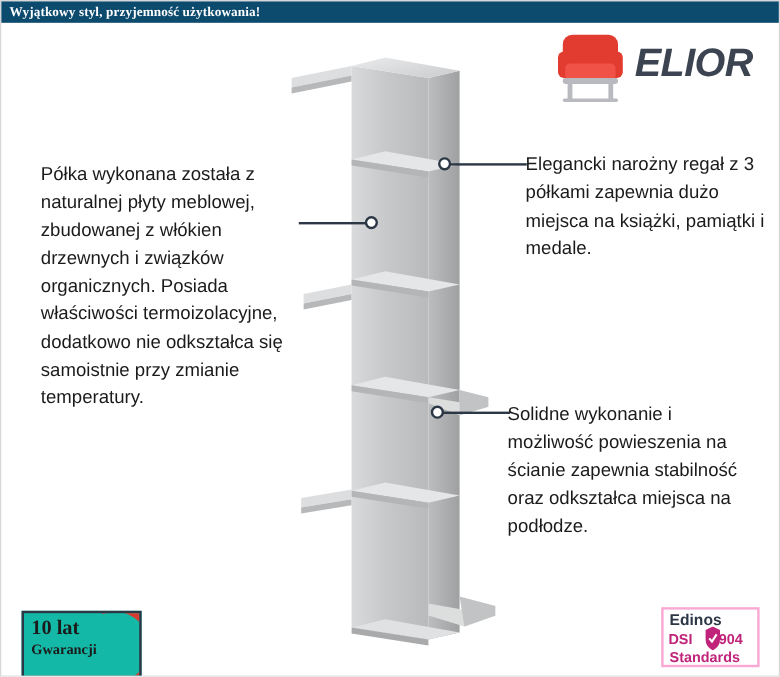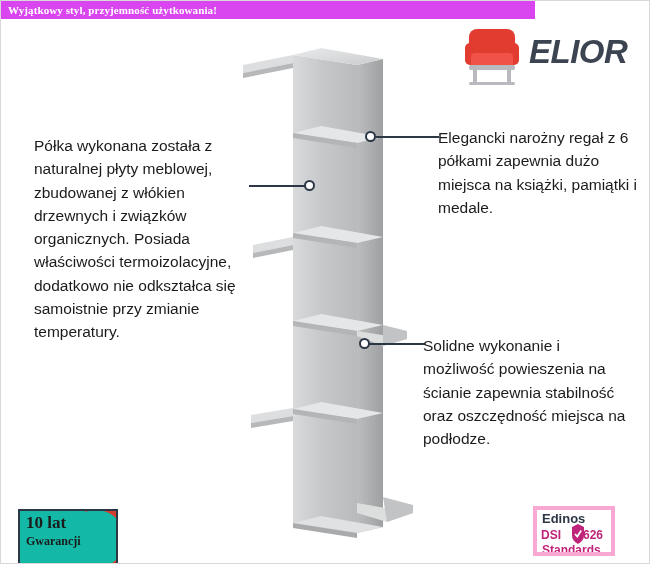--- a/index.html
+++ b/index.html
@@ -21,23 +21,23 @@
     box-sizing: border-box;
     border: 1px solid #d8d8d8;
     overflow: hidden;
   }
 
   
   #banner {
     position: absolute;
     left: 0;
     top: 0;
-    width: 534px;
+    width: 650px;
     height: 18px;
-    background: #d946ef;
+    background: #0c4a6e;
     color: #ffffff;
     font-family: "Liberation Serif", serif;
     font-weight: bold;
     font-size: 11px;
     line-height: 18px;
     padding-left: 7px;
     box-sizing: border-box;
     letter-spacing: 0.1px;
     white-space: nowrap;
   }
@@ -157,25 +157,25 @@
     border-radius: 50%;
     border: 5px solid #d63b2f;
     border-left-color: transparent;
     border-bottom-color: transparent;
     transform: rotate(24deg);
   }
 
   
   #edinos {
     position: absolute;
-    right: 34px;
+    right: 16px;
     top: 505px;
     width: 82px;
     height: 50px;
-    border: 4px solid #f9a8d4;
+    border: 2px solid #f9a8d4;
     box-sizing: border-box;
     background: #ffffff;
     overflow: hidden;
   }
   #edinos .e-name {
     position: absolute;
     left: 5px;
     top: 1px;
     font-family: "Liberation Sans", sans-serif;
     font-weight: bold;
@@ -298,33 +298,33 @@
   <div class="leader" style="left:248px; top:184px; width:60px;"></div>
   <div class="dot" style="left:303px; top:179px;"></div>
 
   <div class="leader" style="left:370px; top:135px; width:68px;"></div>
   <div class="dot" style="left:364px; top:130px;"></div>
 
   <div class="leader" style="left:368px; top:342px; width:56px;"></div>
   <div class="dot" style="left:358px; top:337px;"></div>
 
   <div class="callout" id="callout-left">Półka wykonana została z naturalnej płyty meblowej, zbudowanej z włókien drzewnych i związków organicznych. Posiada właściwości termoizolacyjne, dodatkowo nie odkształca się samoistnie przy zmianie temperatury.</div>
-  <div class="callout" id="callout-right-top">Elegancki narożny regał z 6 półkami zapewnia dużo miejsca na książki, pamiątki i medale.</div>
-  <div class="callout" id="callout-right-bottom">Solidne wykonanie i możliwość powieszenia na ścianie zapewnia stabilność oraz oszczędność miejsca na podłodze.</div>
+  <div class="callout" id="callout-right-top">Elegancki narożny regał z 3 półkami zapewnia dużo miejsca na książki, pamiątki i medale.</div>
+  <div class="callout" id="callout-right-bottom">Solidne wykonanie i możliwość powieszenia na ścianie zapewnia stabilność oraz odkształca miejsca na podłodze.</div>
 
   <div id="guarantee">
     <div class="g-swoosh"></div>
     <div class="g-line1">10 lat</div>
     <div class="g-line2">Gwarancji</div>
   </div>
 
   <div id="edinos">
     <div class="e-name">Edinos</div>
     <div class="e-dsi">DSI</div>
     <svg class="e-check" viewBox="0 0 14 20">
       <path d="M7 0 L13 3 L13 11 Q13 17 7 20 Q1 17 1 11 L1 3 Z" fill="#c0247a"></path>
       <path d="M4 10 L6.3 12.6 L10.2 6.6" stroke="#ffffff" stroke-width="1.8" fill="none"></path>
     </svg>
-    <div class="e-804">626</div>
+    <div class="e-804">904</div>
     <div class="e-std">Standards</div>
   </div>
 
 </div>
 
 </body></html>

